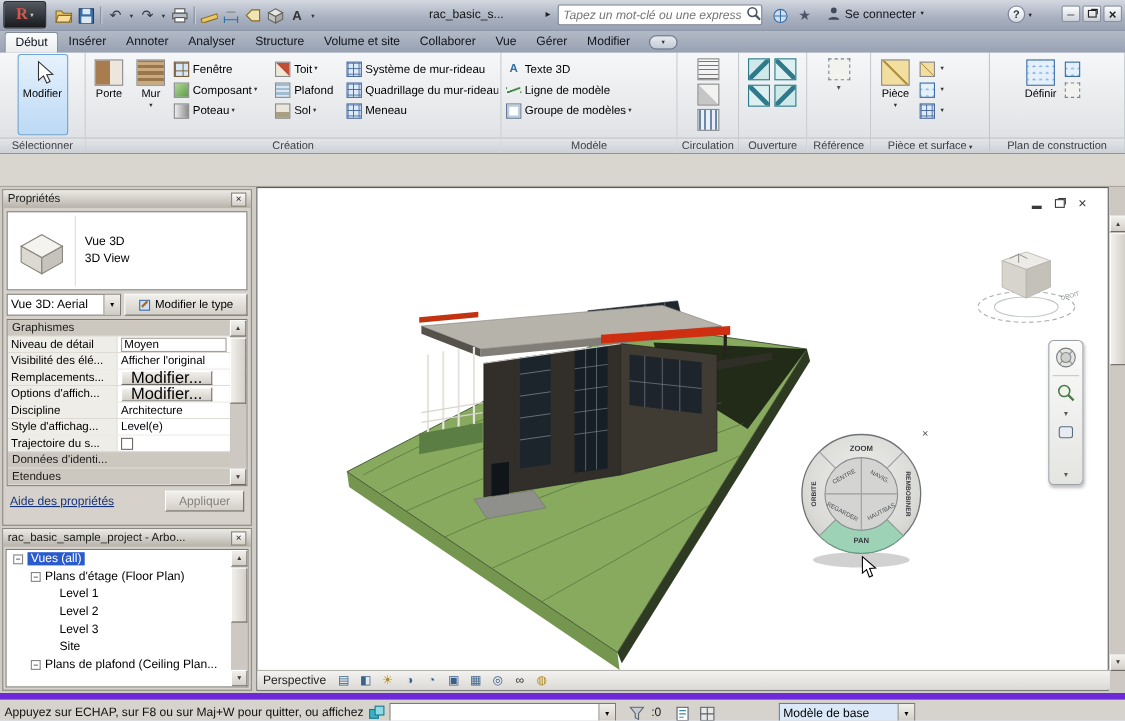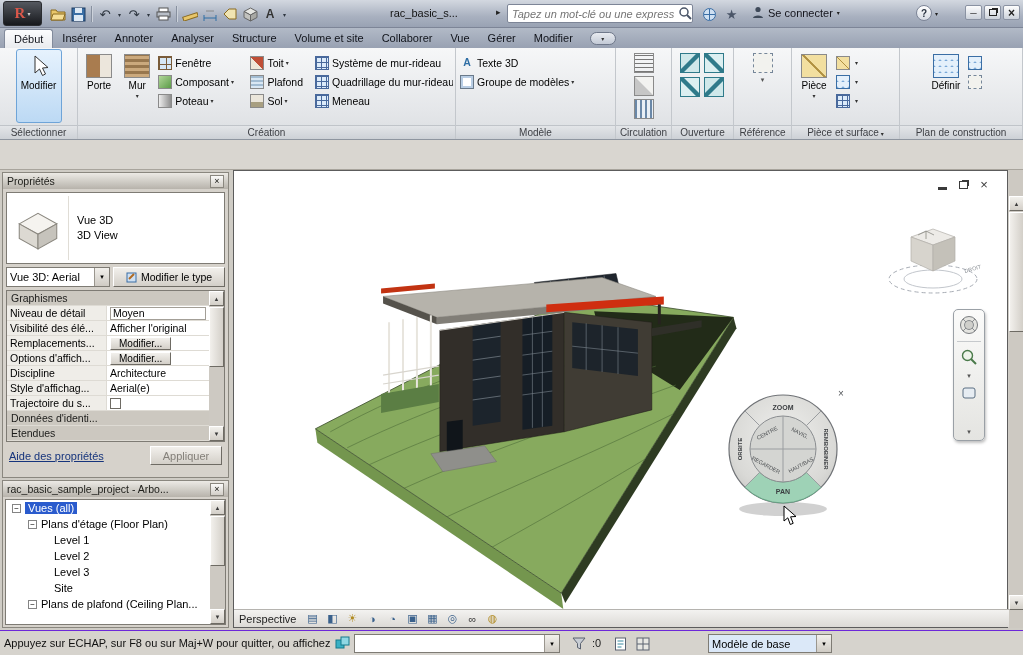--- a/index.html
+++ b/index.html
@@ -93,21 +93,21 @@
 .combo{background:#fff;border:1px solid #7e7b74;display:flex;align-items:center;height:20px;}
 .combo .cval{flex:1;padding:0 3px;white-space:nowrap;overflow:hidden;}
 .combo .cbtn{width:15px;height:100%;background:linear-gradient(#f2f0ec,#cfcbc4);border-left:1px solid #9a968e;display:flex;align-items:center;justify-content:center;font-size:7px;}
 .btn3d{background:linear-gradient(#f2f0ec,#d3cfc8);border:1px solid;border-color:#fff #6e6b64 #6e6b64 #fff;display:flex;align-items:center;justify-content:center;gap:4px;padding:0 6px;font-size:10.5px;}
 .pgrid{position:relative;margin:0 3px;height:152px;background:#fff;border:1px solid #7e7b74;overflow:hidden;}
 .prow{display:flex;height:15px;border-bottom:1px solid #dedbd4;font-size:10.5px;padding-right:15px;}
 .prow .lab{width:100px;background:#efede8;border-right:1px solid #dedbd4;padding:1px 3px;white-space:nowrap;overflow:hidden;flex:none;}
 .prow .val{flex:1;background:#fff;padding:1px 3px;white-space:nowrap;overflow:hidden;display:flex;align-items:center;}
 .prow.section{background:#ccc8c0;padding-left:4px;align-items:center;color:#1c1c1a;}
 .vcombo{border:1px solid #a39f97;padding:0 2px;line-height:11px;width:100%;}
-.cellbtn{border:1px solid;border-color:#fff #6e6b64 #6e6b64 #fff;background:linear-gradient(#f2f0ec,#d3cfc8);padding:0 8px;font-size:10px;line-height:11px;}
+.cellbtn{border:1px solid;border-color:#fff #6e6b64 #6e6b64 #fff;background:linear-gradient(#f2f0ec,#d3cfc8);padding:0 8px;font-size:15px;line-height:11px;}
 .chk{width:11px;height:11px;border:1px solid #6e6b64;background:#fff;}
 .palfoot{display:flex;align-items:center;justify-content:space-between;padding:4px 6px;height:27px;}
 .helplink{color:#16347c;text-decoration:underline;}
 .applybtn{width:72px;height:19px;background:linear-gradient(#f2f0ec,#d3cfc8);border:1px solid;border-color:#fff #6e6b64 #6e6b64 #fff;color:#84807a;display:flex;align-items:center;justify-content:center;}
 .treewrap{position:relative;margin:2px;height:126px;background:#fff;border:1px solid #7e7b74;overflow:hidden;}
 .trow{height:16px;display:flex;align-items:center;white-space:nowrap;padding-right:15px;}
 .tbox{width:9px;height:9px;border:1px solid #848484;background:#fff;font-size:8px;line-height:7px;text-align:center;margin:0 4px;flex:none;}
 .lvl0{padding-left:2px;}.lvl1{padding-left:18px;}.lvl2{padding-left:48px;}
 .tsel{background:#2a5bcd;color:#fff;padding:0 3px;}
 
@@ -129,21 +129,21 @@
 .ncaret{font-size:7px;color:#555;}
 .wheel{position:absolute;left:483px;top:206px;width:136px;height:152px;}
 .cursor{position:absolute;left:549px;top:334px;width:15px;height:21px;}
 .vcbar{position:absolute;left:0;bottom:0;width:857px;height:18px;background:linear-gradient(#f3f2f0,#dcdad6);border-top:1px solid #b5b3af;display:flex;align-items:center;padding:0 5px;gap:4px;}
 .vclabel{margin-right:4px;color:#222;}
 .vcicon{width:16px;height:15px;display:flex;align-items:center;justify-content:center;font-size:11px;color:#3a618c;}
 .vcspacer{flex:1;}
 .vscroll{position:absolute;left:1009px;top:170px;width:15px;height:458px;background:#cdc9c2;}
 
 
-.statusbar{position:absolute;left:0;top:630px;width:100%;height:25px;background:#d6d3cd;border-top:1px solid #6d28d9;padding-left:16px;}
+.statusbar{position:absolute;left:0;top:630px;width:100%;height:25px;background:#d6d3cd;border-top:6px solid #6d28d9;padding-left:16px;}
 .st-msg{position:absolute;left:4px;top:6px;color:#111;white-space:nowrap;}
 .st-ic{position:absolute;top:4px;width:17px;height:17px;display:flex;align-items:center;justify-content:center;}
 .st-combo1{position:absolute;left:354px;top:3px;width:206px;}
 .st-count{position:absolute;left:592px;top:6px;color:#222;}
 .st-combo2{position:absolute;left:660px;top:3px;width:172px;}
 .st-combo2 .combo{background:#dbe8f8;margin-left:48px;}
 </style>
 </head>
 <body>
 
@@ -356,20 +356,24 @@
     </div>
 
     <div class="panel" style="width:160px">
       <div class="pbody">
         <div class="scol" style="width:100%">
           <div class="sbtn">
               <span class="ic14 ic-tag3d" style="border:none;text-align:center">A</span>
               <span>Texte 3D</span>
             </div>
           <div class="sbtn">
+              <span class="ic14 ic-line"></span>
+              <span>Ligne de modèle</span>
+            </div>
+          <div class="sbtn">
               <span class="ic14 ic-group"></span>
               <span>Groupe de modèles</span>
               <span class="scaret">▾</span>
             </div>
         </div>
       </div>
       <div class="plabel"><span>Modèle</span></div>
     </div>
 
     <div class="panel" style="width:56px">
@@ -517,21 +521,21 @@
       </div>
       <div class="prow">
         <span class="lab">Discipline</span>
         <span class="val">
             <span>Architecture</span>
           </span>
       </div>
       <div class="prow">
         <span class="lab">Style d'affichag...</span>
         <span class="val">
-            <span>Aerial(e)</span>
+            <span>Level(e)</span>
           </span>
       </div>
       <div class="prow">
         <span class="lab">Trajectoire du s...</span>
         <span class="val">
             <span class="chk"></span>
           </span>
       </div>
       <div class="prow section">
           <span>Données d'identi...</span>

